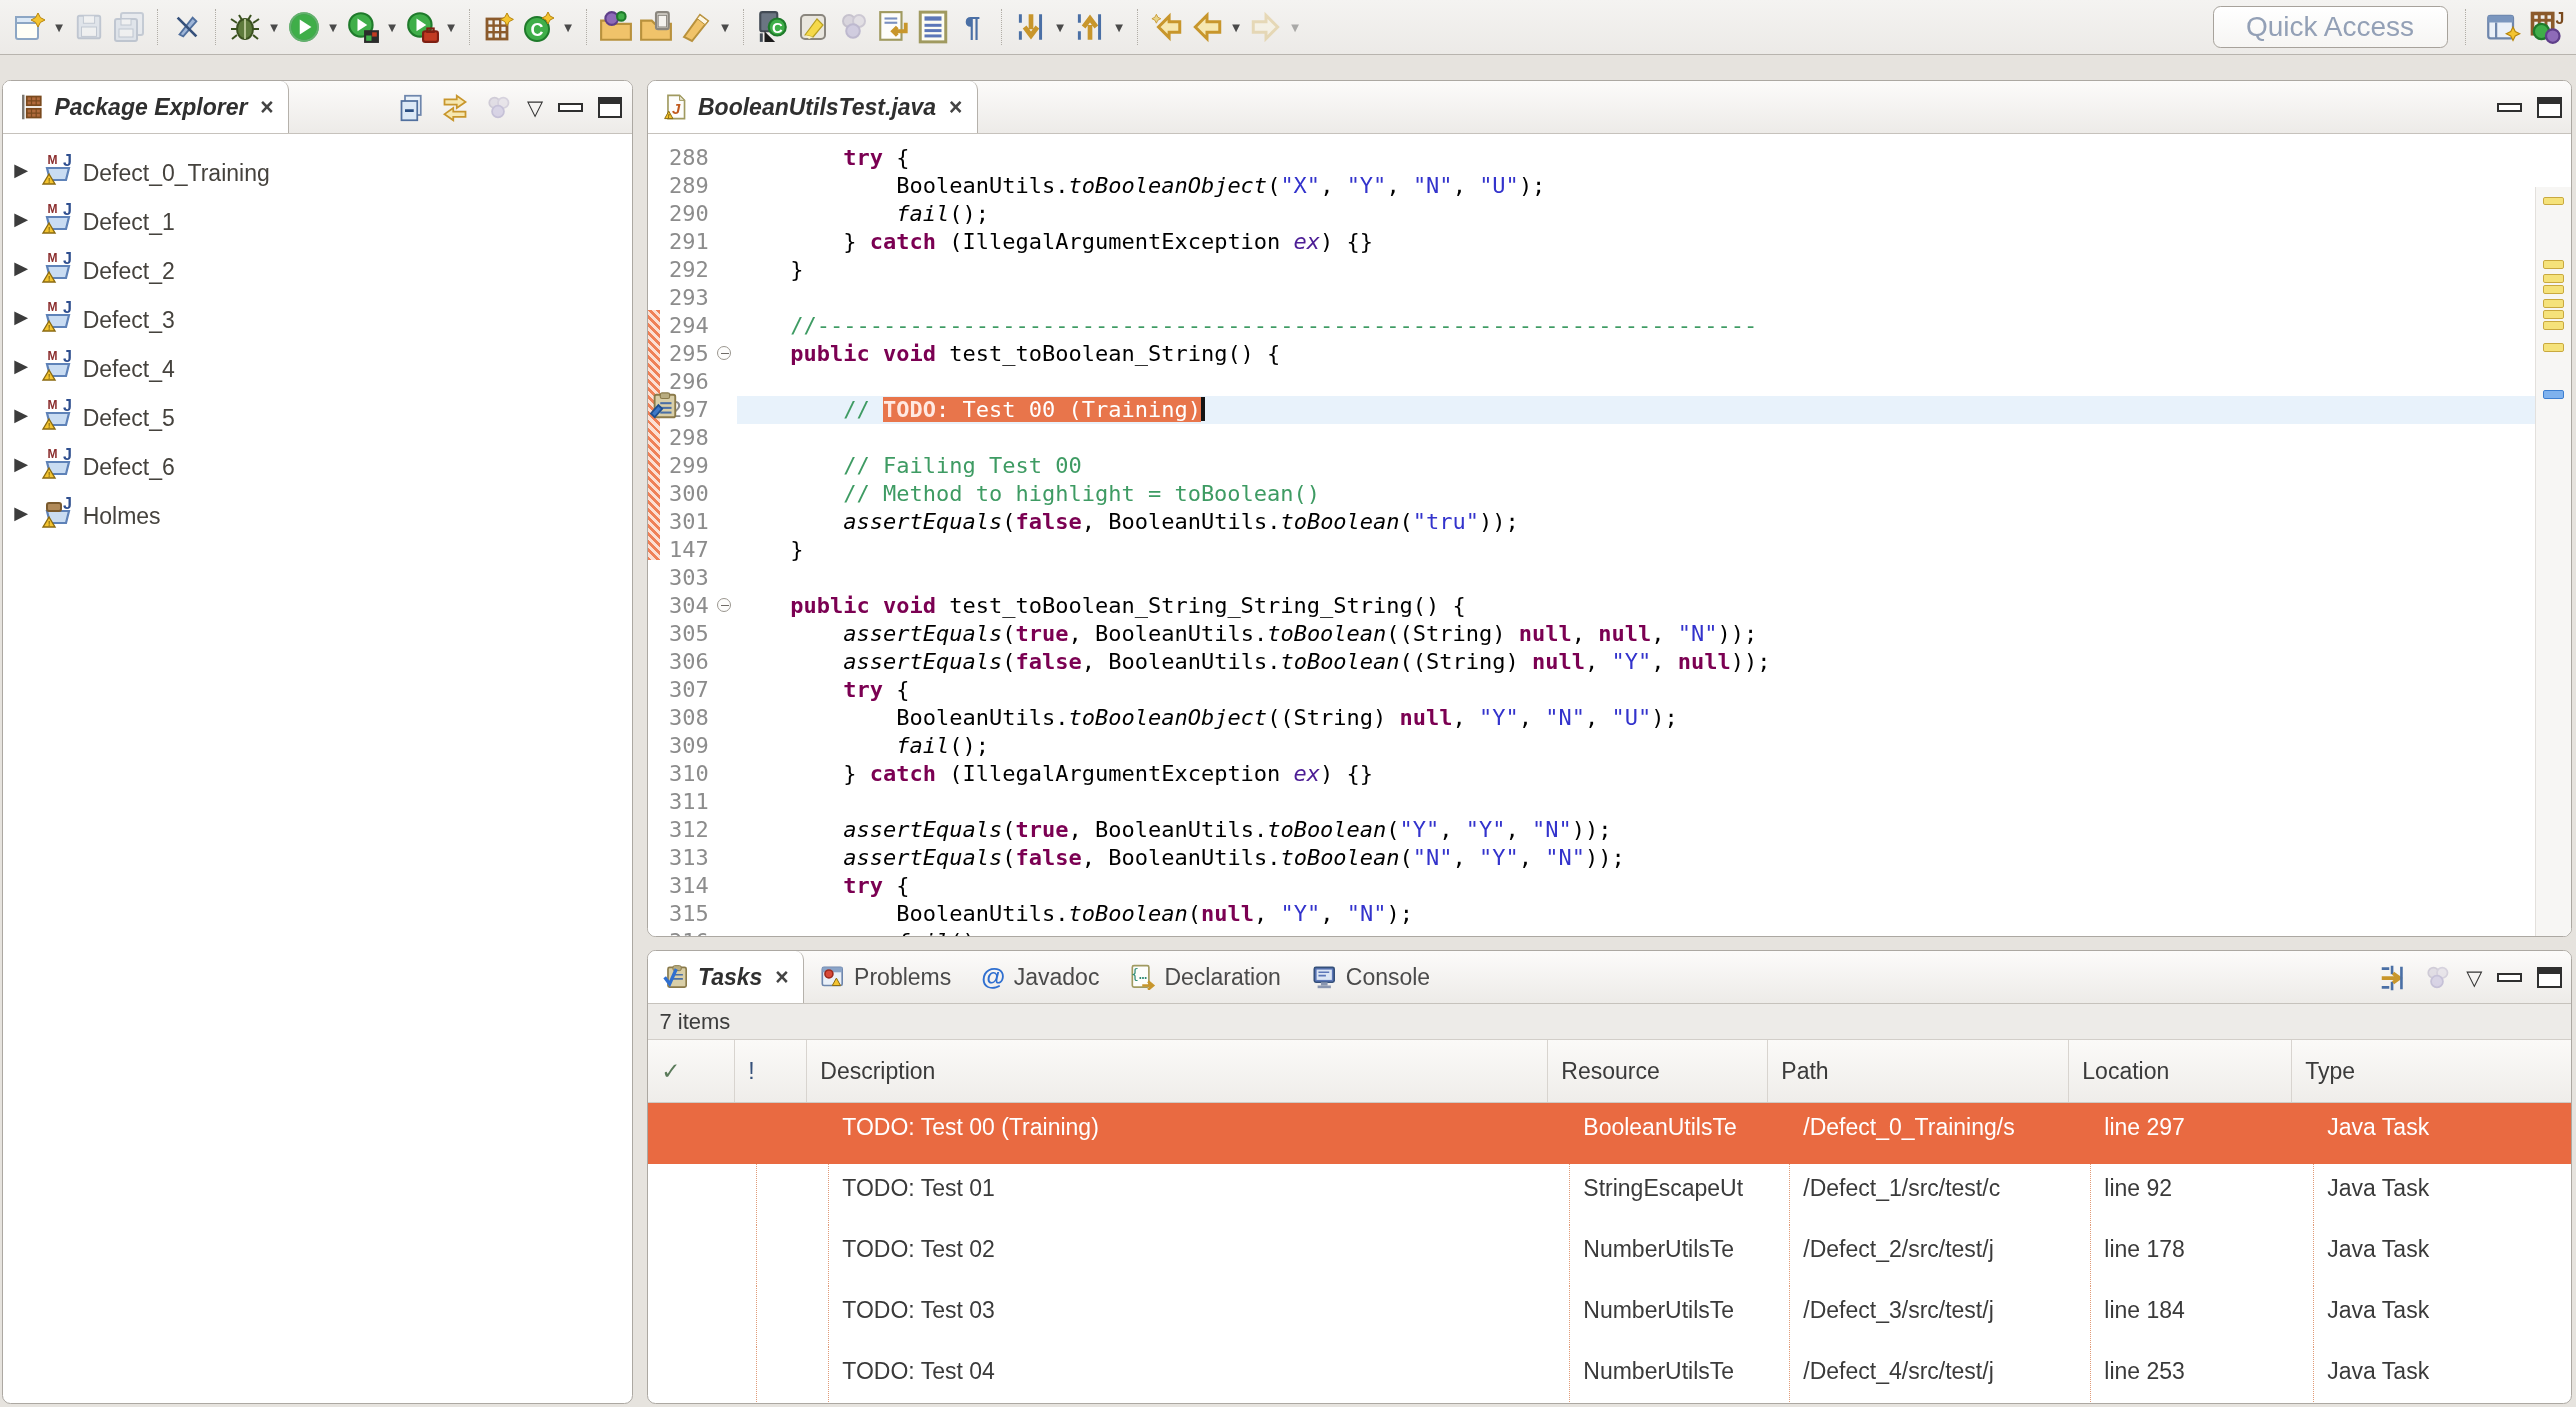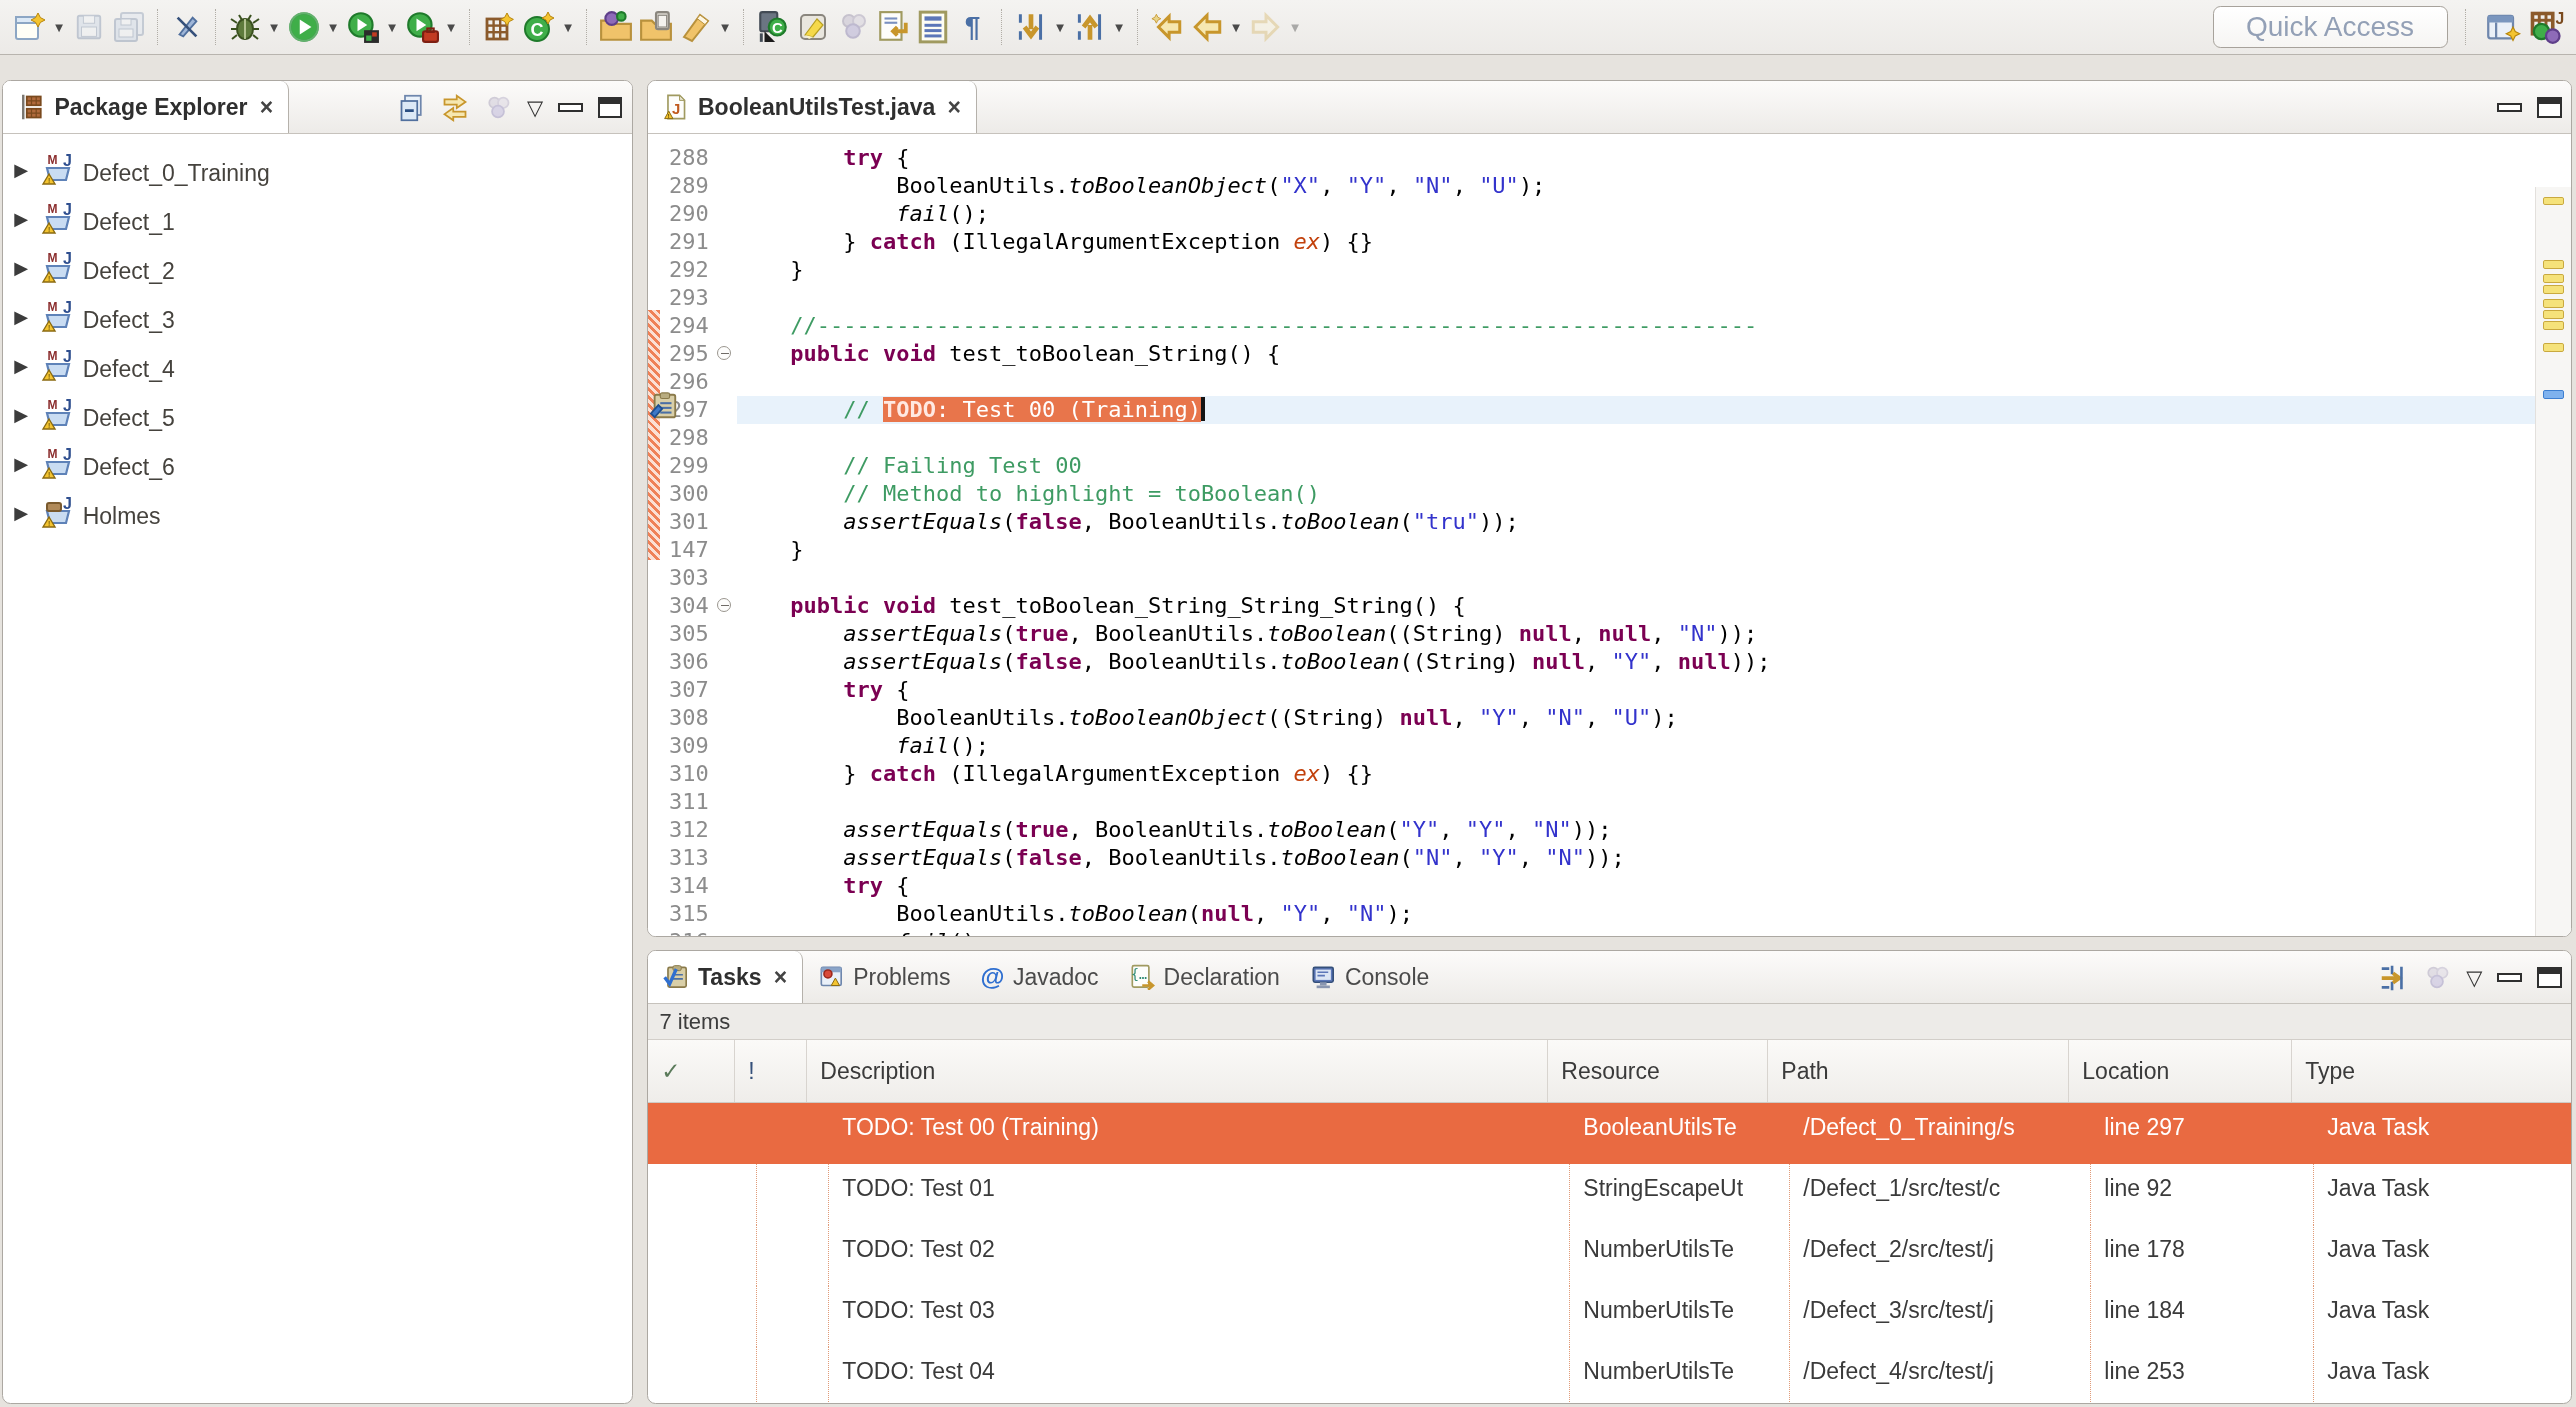--- a/index.html
+++ b/index.html
@@ -22,21 +22,21 @@
     background:linear-gradient(#FFFFFF,#F6F5F3); display:flex; align-items:center; justify-content:center;
     color:#93A0B6; font-size:28px; }
   .persp { width:42px; height:45px; display:flex; align-items:center; justify-content:center; }
 
   
   .panel { position:absolute; background:#FFFFFF; border:0.9px solid #ACA8A2; border-radius:8.5px; overflow:hidden; }
   .tabbar { height:53px; background:linear-gradient(#FCFBFA,#EDEBE8); border-bottom:0.9px solid #C6C2BC;
     display:flex; align-items:stretch; position:relative; }
   .tab { display:flex; align-items:center; gap:8.5px; padding:0 15px; font-size:23px; color:#4a4a4a; }
   .tab.active { background:#FFFFFF; border-right:0.9px solid #B5B1AB; border-top-right-radius:8.5px;
-    font-weight:bold; color:#2F2F2F; }
+    font-weight:bold; color:#2F2F2F;font-style:italic; }
   .tab .close { font-size:23px; color:#444; font-weight:bold; padding-left:3.8px; }
   .viewctl { position:absolute; right:9.5px; top:0; height:53px; display:flex; align-items:center; gap:15px; }
   .vmenu { font-size:21px; color:#333; }
   .wmin  { width:24.6px; height:9.5px; border:2.8px solid #2F2F2F; background:#FFF; }
   .wmax  { width:24.6px; height:21px; border:2.8px solid #2F2F2F; border-top-width:7.6px; background:#FFF; }
 
   
   #explorer { left:1.9px; top:80px; width:631px; height:1324px; }
   #tree { padding-top:11.4px; }
   .trow2 { display:flex; align-items:center; height:49px; padding-left:11.4px; gap:5.7px; }
@@ -55,21 +55,21 @@
   .foldc { width:21px; flex:none; position:relative; }
   .fold-dot { position:absolute; left:0.9px; top:6.6px; width:14px; height:14px; border:0.9px solid #9A968F;
     border-radius:50%; background:#FDFDFC; }
   .fold-dot::after { content:""; position:absolute; left:2.8px; top:5.7px; width:7.6px; height:0.9px; background:#6F6B66; }
   .ct { flex:1; font:22px/28px "DejaVu Sans Mono", monospace; color:#000; }
   .cl.cur .ct { background:#E8F2FB; }
   .t-k { color:#7B0052; font-weight:bold; }
   .t-s { color:#3333CC; }
   .t-c { color:#3E9B63; }
   .t-m { font-style:italic; }
-  .t-x { color:#c2410c; font-style:italic; }
+  .t-x { color:#4c1d95; font-style:italic; }
   .t-sel  { background:#E8754B; color:#FFFFFF; }
   .t-selk { background:#E8754B; color:#FFE9E2; font-weight:bold; }
   .caret { display:inline-block; width:3.8px; height:24px; background:#141414; vertical-align:-4.7px; }
   #range-bar { position:absolute; left:0; width:12.3px;
     background:repeating-linear-gradient(45deg,#EF8157 0 2.8px,#FBE0D4 2.8px 5.7px); }
   #task-marker { position:absolute; left:0.9px; }
   #ruler { position:absolute; right:0; top:53px; width:36px; bottom:0;
     background:#F7F6F4; border-left:0.9px solid #E3E0DC; }
   .mk { position:absolute; left:6.6px; width:21px; height:8.5px; border-radius:1.9px; }
   .mk.y { background:#F5E27A; border:1.9px solid #C9A93F; }

